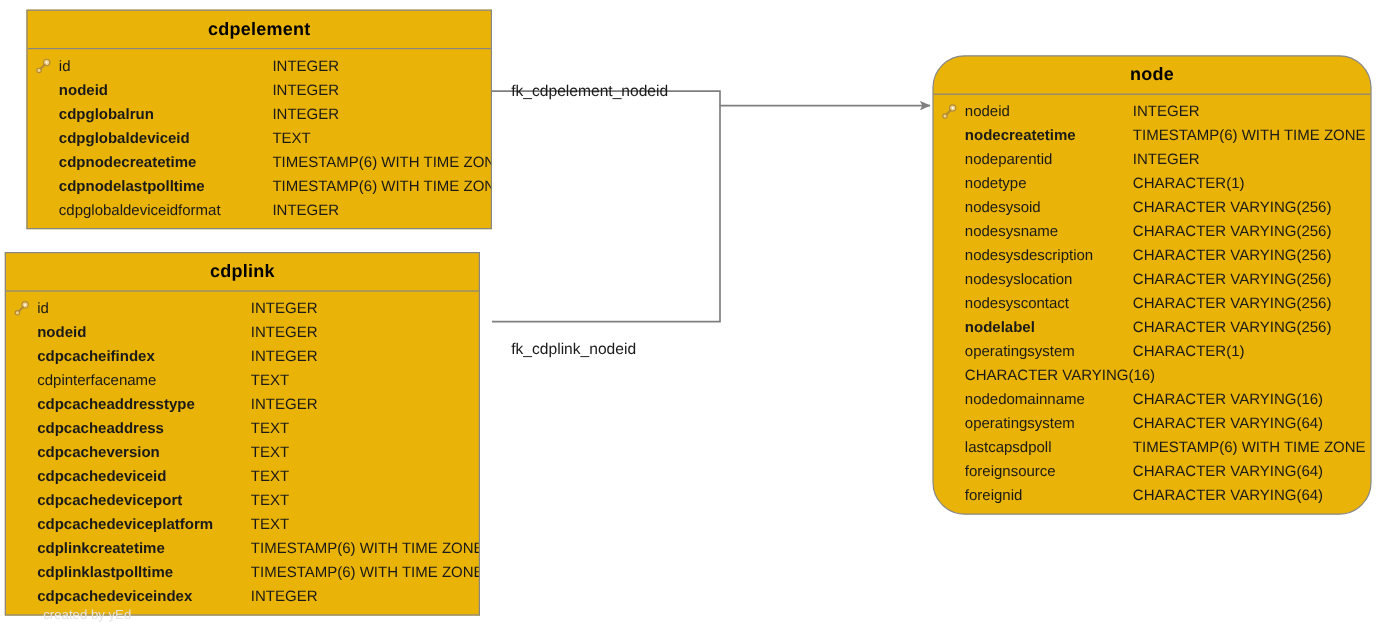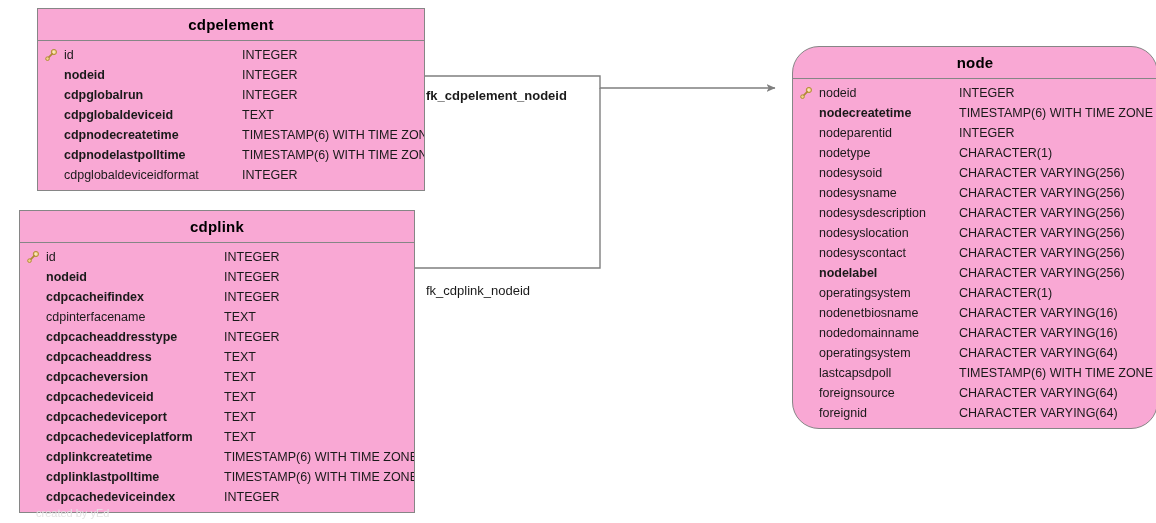--- a/index.html
+++ b/index.html
@@ -12,24 +12,23 @@
     height: 523px;
     position: relative;
     overflow: hidden;
     font-family: "Liberation Sans", sans-serif;
     -webkit-font-smoothing: antialiased;
   }
 
   
   .entity {
     position: absolute;
-    background: #f9a8d4;
+    background: #eab308;
     border: 1px solid #868686;
     box-sizing: border-box;
-    margin-left: 15px;
   }
   .entity-title {
     text-align: center;
     font-weight: bold;
     font-size: 15px;
     color: #000000;
     padding: 7px 4px 7px 4px;
     border-bottom: 1px solid #868686;
     letter-spacing: 0.2px;
   }
@@ -104,21 +103,21 @@
     <marker id="arrowhead" markerWidth="9" markerHeight="8" refX="8.5" refY="4" orient="auto" markerUnits="userSpaceOnUse">
       <path d="M0,0 L9,4 L0,8 L2.2,4 Z" fill="#7f7f7f"></path>
     </marker>
   </defs>
 
   <path d="M410,76 L600,76 L600,88 L775,88" fill="none" stroke="#7f7f7f" stroke-width="1.4" marker-end="url(#arrowhead)"></path>
 
   <path d="M410,268 L600,268 L600,88" fill="none" stroke="#7f7f7f" stroke-width="1.4"></path>
 </svg>
 
-<div class="rel-label" style="left:426px; top:88px;font-weight:bold;">fk_cdpelement_nodeid</div>
+<div class="rel-label" style="left:426px; top:68px;">fk_cdpelement_nodeid</div>
 <div class="rel-label" style="left:426px; top:283px;">fk_cdplink_nodeid</div>
 
 <div class="entity" id="entity-cdpelement" style="left:22px; top:8px; width:388px;">
   <div class="entity-title">cdpelement</div>
   <div class="entity-body">
 
     <div class="attr-row pk">
       <span class="attr-key">
         <svg class="key-icon" viewBox="0 0 16 16" xmlns="http://www.w3.org/2000/svg">
           <circle cx="11.3" cy="4.6" r="3.0" fill="#f0cf87" stroke="#b08a36" stroke-width="1.1"></circle>
@@ -334,21 +333,20 @@
     </div>
 
     <div class="attr-row">
       <span class="attr-key"></span>
       <span class="attr-name">operatingsystem</span>
       <span class="attr-type">CHARACTER(1)</span>
     </div>
 
     <div class="attr-row">
       <span class="attr-key"></span>
-      <span class="attr-name">nodenetbiosname</span>
       <span class="attr-type">CHARACTER VARYING(16)</span>
     </div>
 
     <div class="attr-row">
       <span class="attr-key"></span>
       <span class="attr-name">nodedomainname</span>
       <span class="attr-type">CHARACTER VARYING(16)</span>
     </div>
 
     <div class="attr-row">

